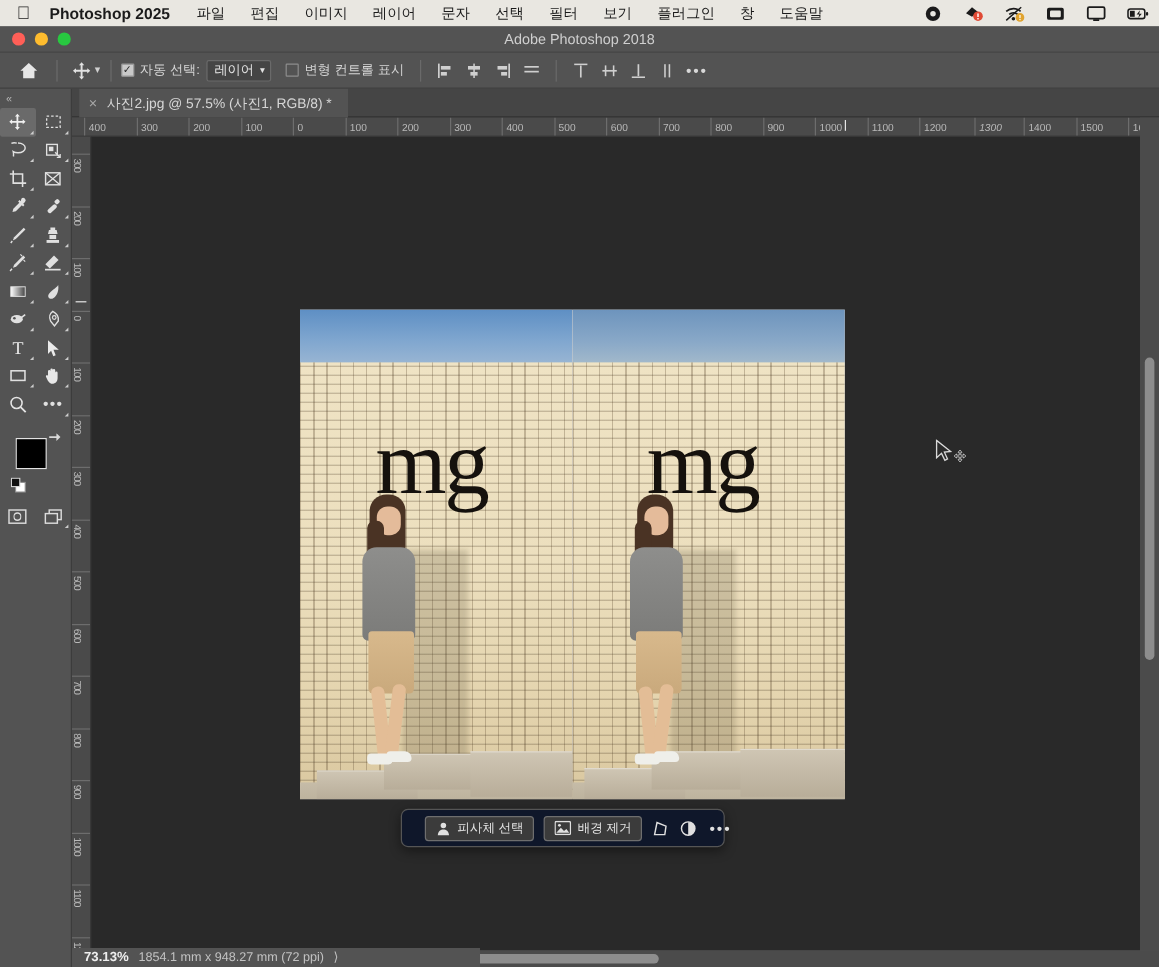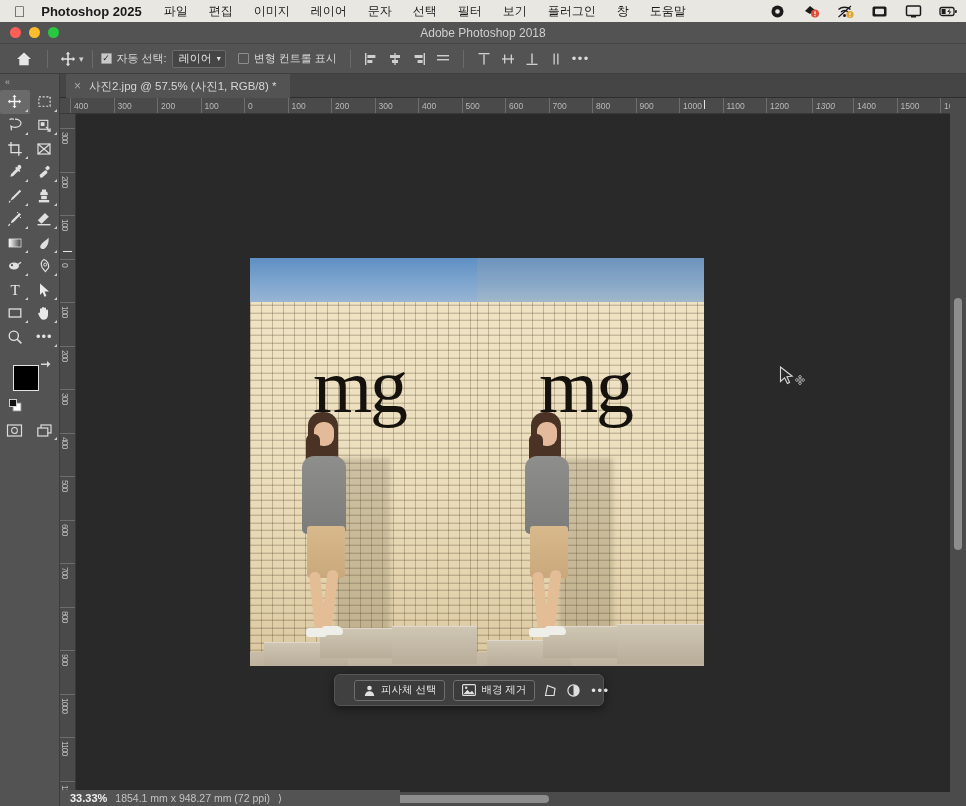--- a/index.html
+++ b/index.html
@@ -141,21 +141,21 @@
          border-radius:4px 7px 4px 4px; }
   .shoeA{ left:10px; top:216px; }
   .shoeB{ left:26px; top:214px; }
   .shadow{ position:absolute; bottom:18px; width:54px; height:190px;
            background:rgba(90,80,60,.22); filter:blur(2px); }
   .photo.left .shadow{ left:86px; }
   .photo.right .shadow{ left:82px; }
 
   
   #ctxbar{ position:absolute; left:258px; top:560px; width:270px; height:32px;
-           background:#404040; border:1px solid #555; border-radius:6px;
+           background:#0f172a; border:1px solid #555; border-radius:6px;
            display:flex; align-items:center; padding:0 8px; gap:8px;
            box-shadow:0 3px 10px rgba(0,0,0,.45); }
   #ctxbar .dragdot{ width:3px; height:17px; background:#8a8a8a; border-radius:2px; margin-right:3px;}
   .ctxbtn{ height:21px; border:1px solid #6e6e6e; border-radius:3px; background:#3b3b3b;
            display:flex; align-items:center; gap:5px; padding:0 8px;
            color:#e4e4e4; font-size:10.5px; white-space:nowrap; }
   .ctxic{ width:22px; height:22px; display:flex; align-items:center; justify-content:center; }
   #ctxbar .ctxdots{ color:#e0e0e0; font-size:13px; letter-spacing:1.5px;
                     padding:0 2px; }
 
@@ -744,16 +744,16 @@
 </div>
 
 <div id="vscroll">
   <div id="vthumb"></div>
 </div>
 <div id="hscroll">
   <div id="hthumb"></div>
 </div>
 
 <div id="statusbar">
-  <span class="zoom">33.33%</span>
+  <span class="zoom">73.13%</span>
   <span class="dims">1854.1 mm x 948.27 mm (72 ppi)</span>
   <span class="dims">⟩</span>
 </div>
 
 </body></html>

